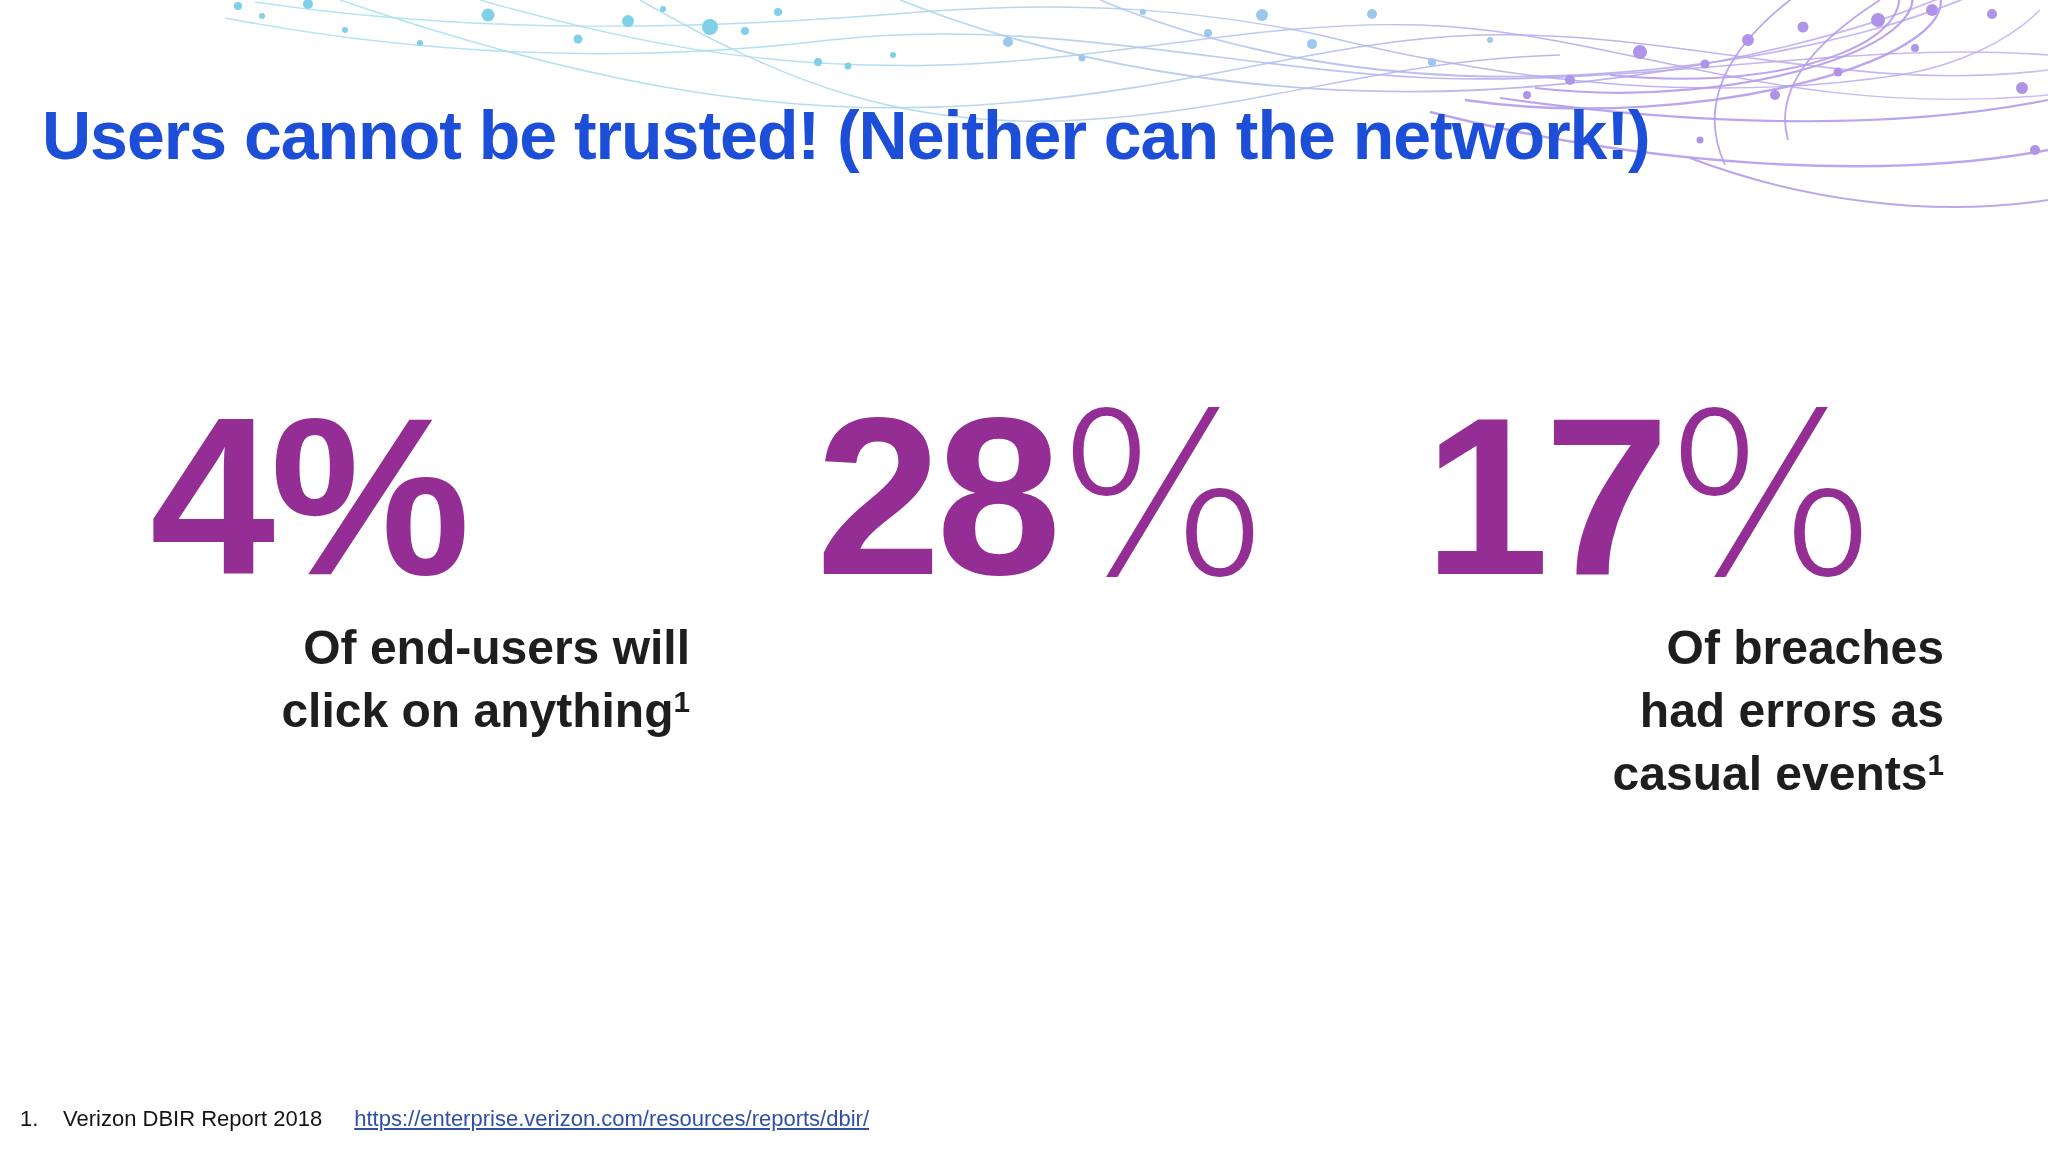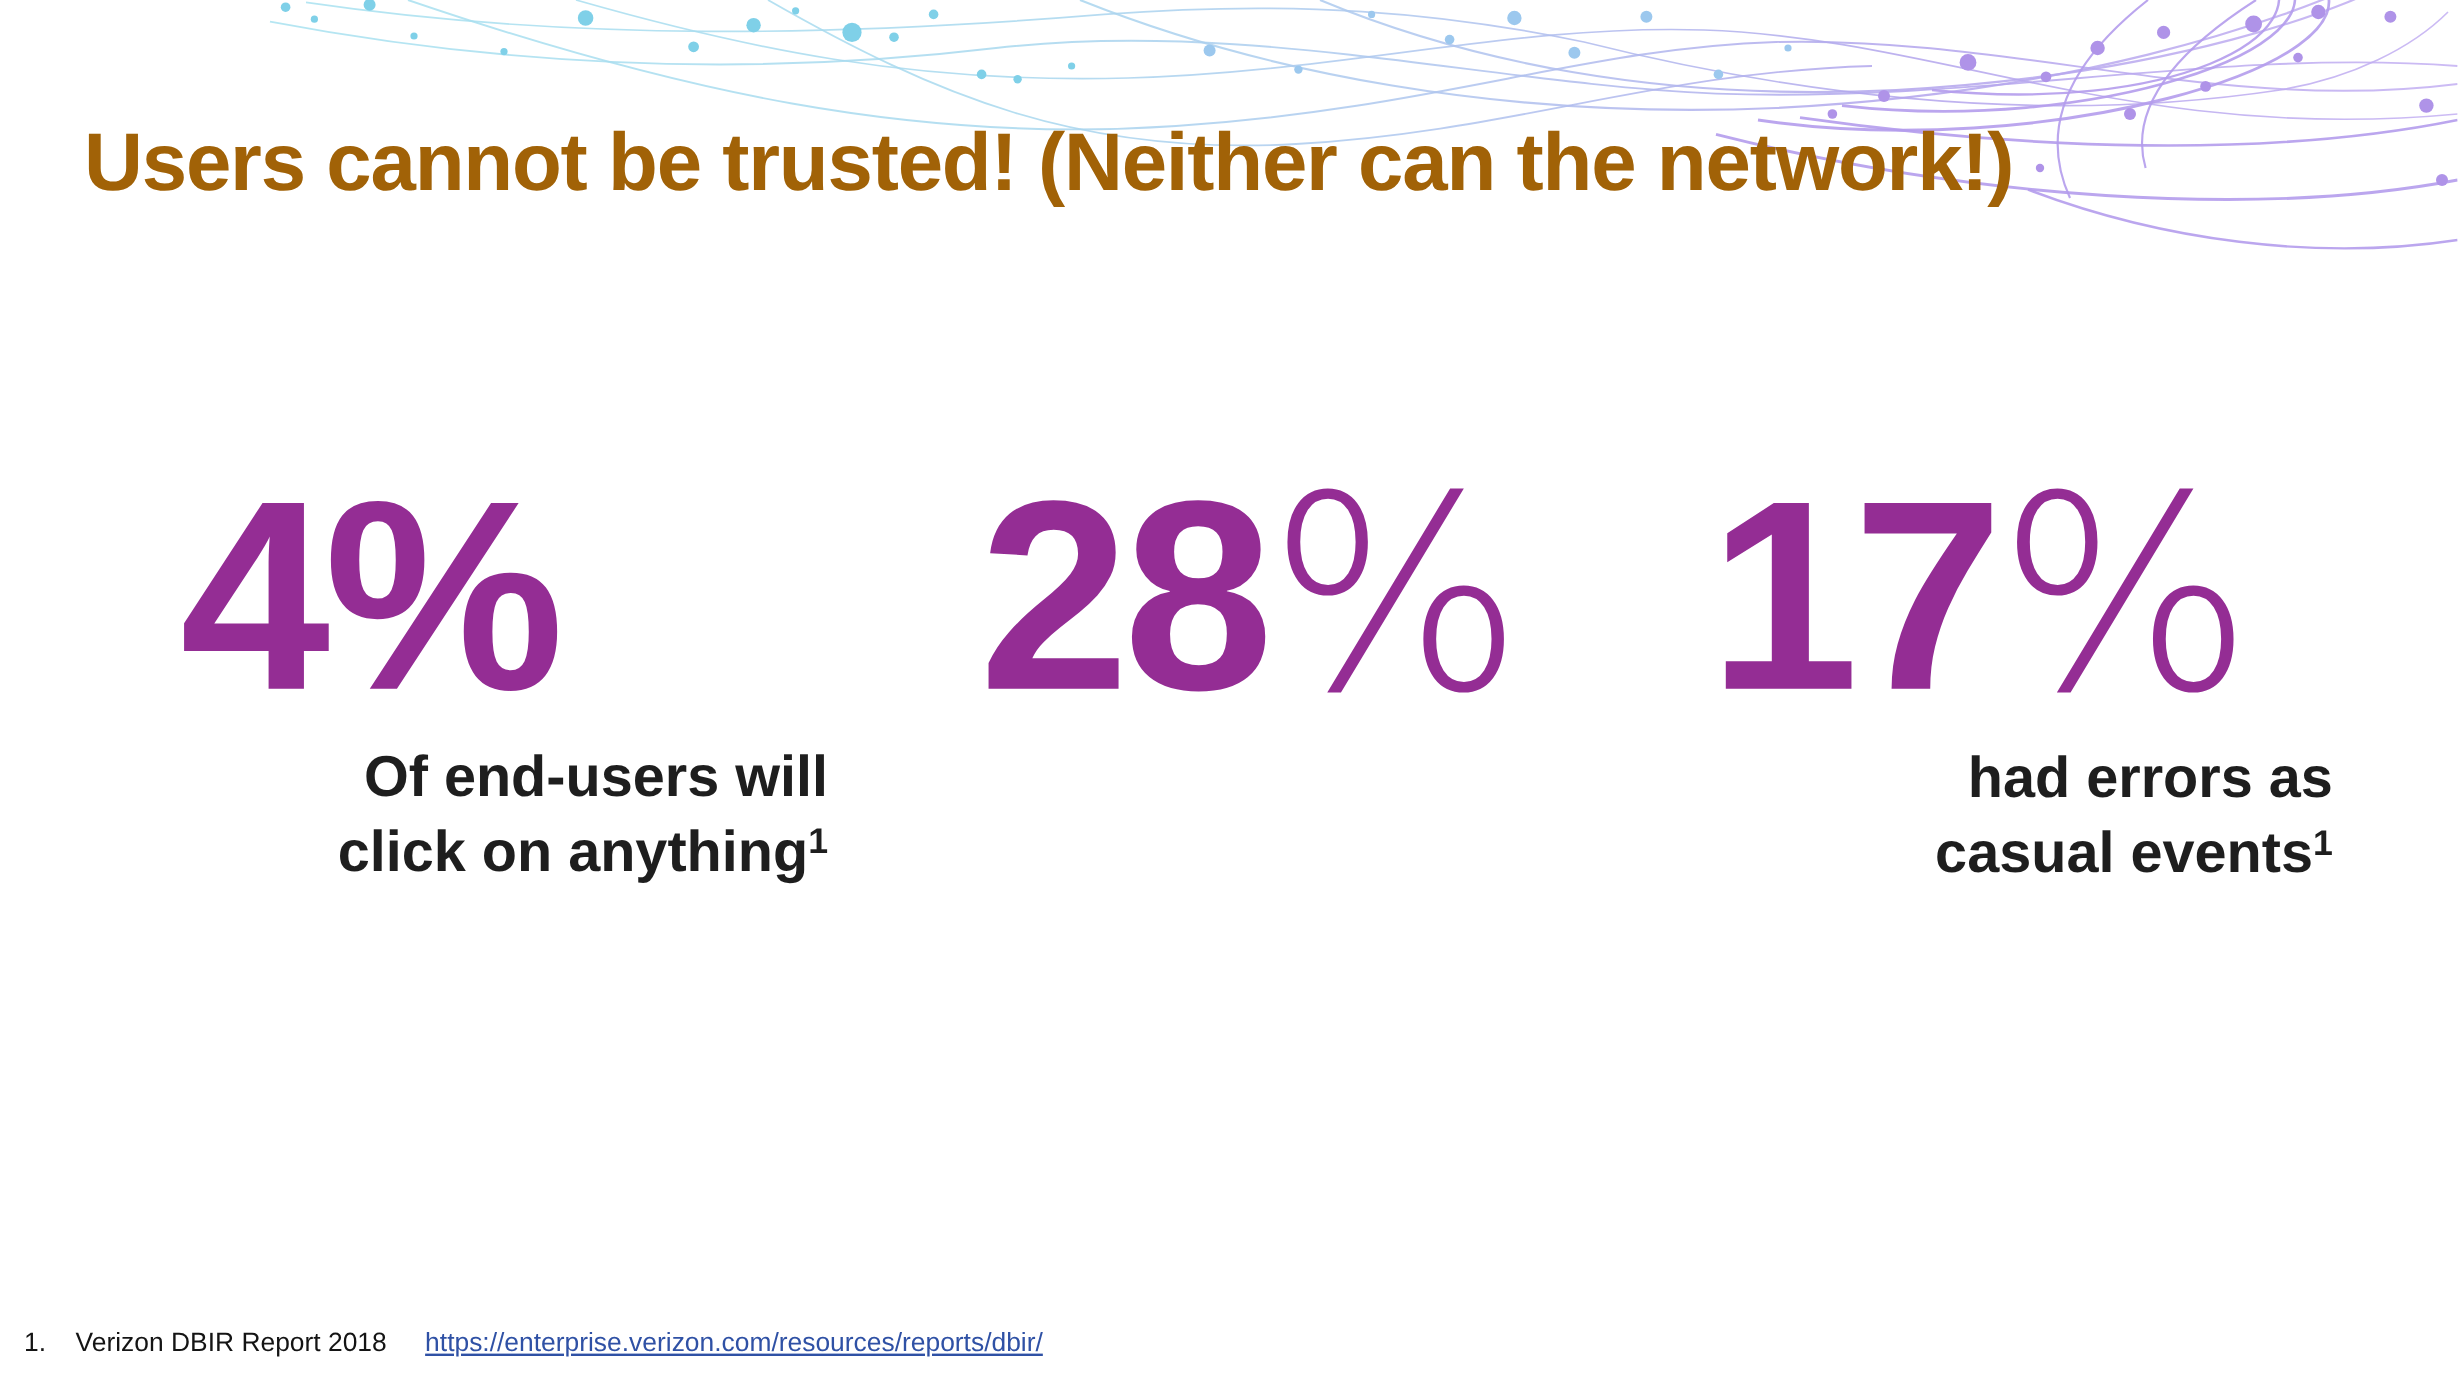--- a/index.html
+++ b/index.html
@@ -14,21 +14,21 @@
   
   .decoration {
     position:absolute; top:0; left:0; width:2048px; height:280px;
     pointer-events:none;
   }
 
   
   .slide-title {
     position:absolute; left:42px; top:96px;
     font-size:68px; font-weight:700; letter-spacing:-1px;
-    color:#a16207; white-space:nowrap;margin-left:28px;
+    color:#1d4ed8; white-space:nowrap;
   }
 
   
   .stat-col { position:absolute; top:384px; }
   .col-1 { left:150px;  width:540px; }
   .col-2 { left:816px;  width:570px; }
   .col-3 { left:1424px; width:520px; }
 
   .stat-value {
     font-size:225px; line-height:1; font-weight:700;
@@ -157,20 +157,21 @@
   <div class="stat-value">
     <span>28</span><span class="stat-unit light">%</span>
   </div>
 </div>
 
 <div class="stat-col col-3">
   <div class="stat-value">
     <span>17</span><span class="stat-unit light">%</span>
   </div>
   <div class="stat-caption">
+    <span class="cap-line">Of breaches</span>
     <span class="cap-line">had errors as</span>
     <span class="cap-line">
       <span>casual events</span><sup class="fn-ref">1</sup>
     </span>
   </div>
 </div>
 
 <div class="footnote">
   <span class="marker">1.</span>
   <span class="src">Verizon DBIR Report 2018</span>

